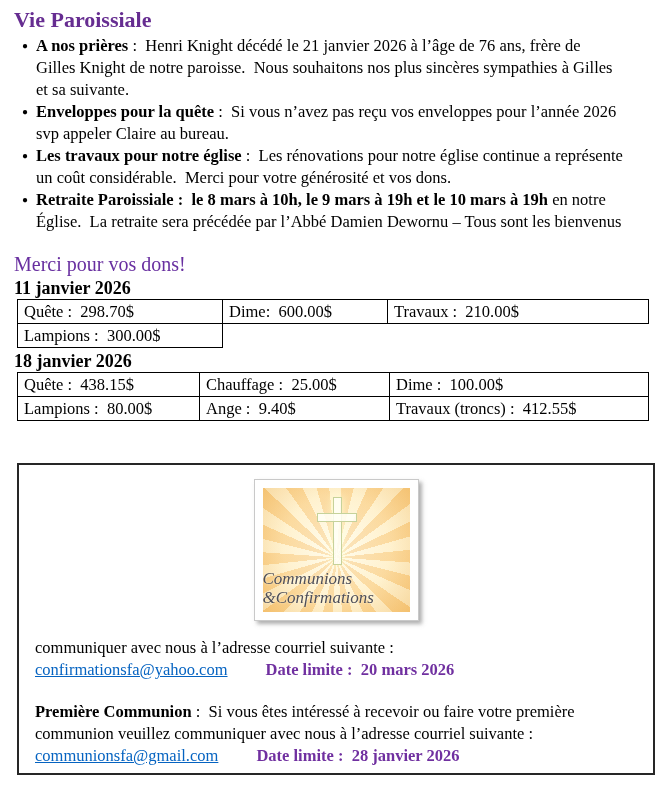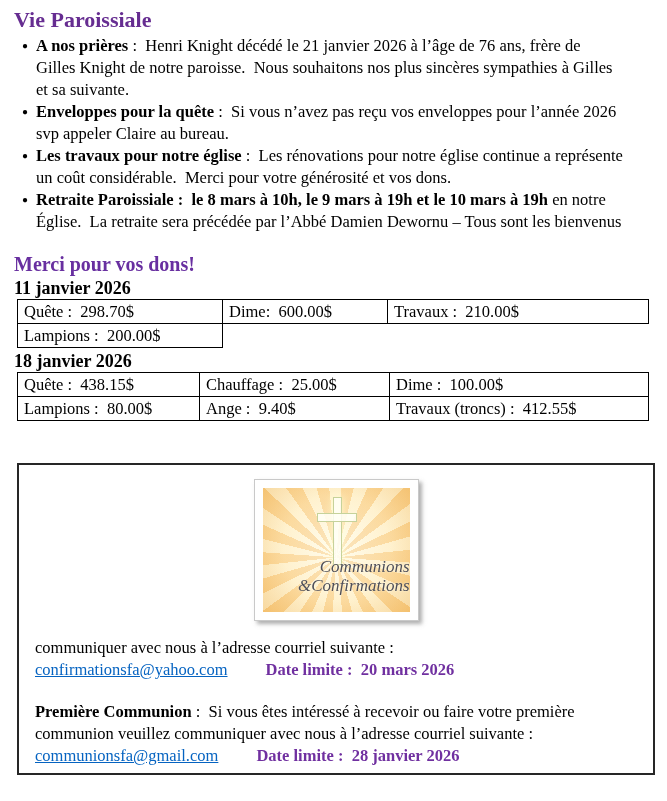--- a/index.html
+++ b/index.html
@@ -13,21 +13,21 @@
     font-size:22px;font-weight:bold;color:#662D91;
     margin:8px 0 3px 14px;line-height:24px;white-space:pre;
   }
   .bullets{margin-left:22px;}
   .bullet{display:flex;}
   .dot{flex:0 0 14px;width:14px;font-size:10px;line-height:22px;color:#000;}
   .btext{flex:1;min-width:0;}
   b{font-weight:bold;}
 
   .merci-heading{
-    font-size:20px;font-weight:bold;color:#682FA0;
+    font-size:20px;font-weight:normal;color:#682FA0;
     margin:18px 0 0 14px;line-height:26px;white-space:pre;
   }
   .date-heading{
     font-size:18px;font-weight:bold;margin:0 0 0 14px;
     line-height:22px;white-space:pre;
   }
   .date-heading.second{margin-top:2px;}
   table.don{border-collapse:collapse;margin-left:17px;table-layout:fixed;}
   table.don td{
     border:1px solid #000;padding:0 6px;height:23px;
@@ -60,21 +60,21 @@
   .cross-v{
     position:absolute;left:50%;top:9px;width:7px;height:66px;margin-left:-3.5px;
     background:rgba(255,255,246,0.85);border:1px solid #c6d29a;
     box-shadow:0 0 9px rgba(255,255,210,0.95);
   }
   .cross-h{
     position:absolute;left:50%;top:25px;width:38px;height:7px;margin-left:-19px;
     background:rgba(255,255,246,0.85);border:1px solid #c6d29a;
   }
   .photo-caption{
-    position:absolute;left:0;right:0;bottom:17px;text-align:right;
+    position:absolute;left:0;right:0;bottom:5px;text-align:left;
     font-style:italic;color:#4e4e58;font-size:17px;line-height:19px;
     text-shadow:0 0 2px #fffbe8;white-space:pre;
   }
   .para{margin:0;}
   .para2{margin-top:20px;}
   .email-link{color:#0563C1;text-decoration:underline;cursor:pointer;}
   .deadline{color:#7030A0;font-weight:bold;margin-left:38px;}
   .cursor-pipe{font-weight:normal;}
 </style>
 </head>
@@ -125,21 +125,21 @@
 
   <div class="date-heading">11 janvier 2026</div>
   <table class="don t1">
     <tbody>
         <tr>
       <td class="w1">Quête :  298.70$</td>
       <td class="w2">Dime:  600.00$</td>
       <td class="w3">Travaux :  210.00$</td>
     </tr>
     <tr>
-      <td class="w1">Lampions :  200.00$</td>
+      <td class="w1">Lampions :  300.00$</td>
       <td class="empty" colspan="2"></td>
     </tr>
   </tbody>
     </table>
 
   <div class="date-heading second">18 janvier 2026</div>
   <table class="don t2">
     <tbody>
         <tr>
       <td class="w1">Quête :  438.15$</td>

